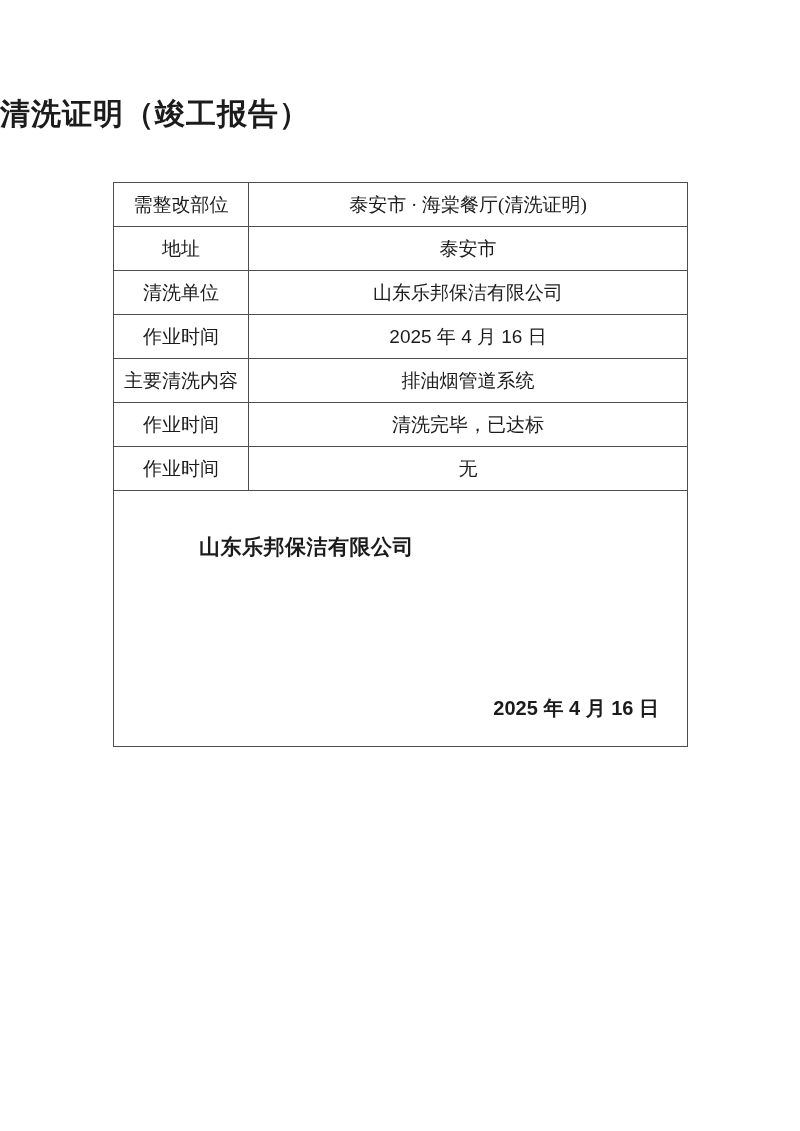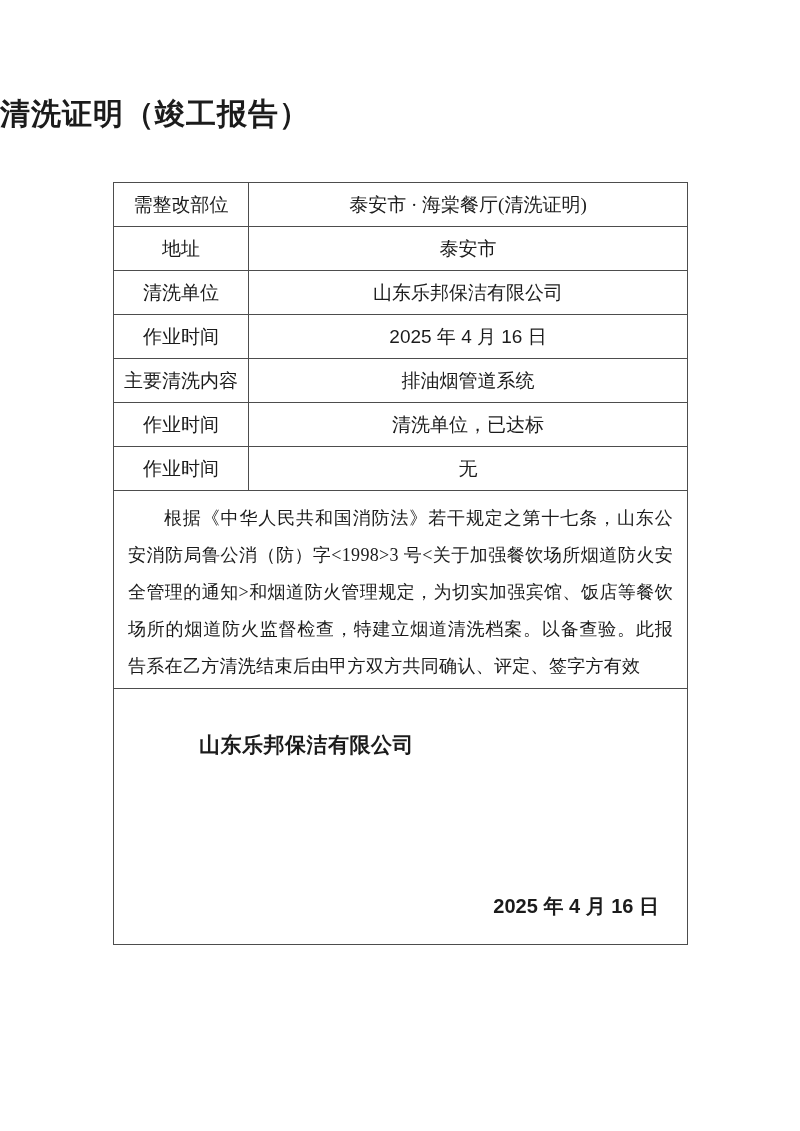--- a/index.html
+++ b/index.html
@@ -109,30 +109,25 @@
     <tr class="data-row">
       <td>作业时间</td>
       <td colspan="3" class="num-cell">2025 年 4 月 16 日</td>
     </tr>
     <tr class="data-row">
       <td>主要清洗内容</td>
       <td colspan="3">排油烟管道系统</td>
     </tr>
     <tr class="data-row">
       <td>作业时间</td>
-      <td colspan="3">清洗单位，已达标</td>
+      <td colspan="3">清洗完毕，已达标</td>
     </tr>
     <tr class="data-row">
       <td>作业时间</td>
       <td colspan="3">无</td>
-    </tr>
-    <tr>
-      <td colspan="4" class="notice-cell">
-        <div class="notice-text">根据《中华人民共和国消防法》若干规定之第十七条，山东公安消防局鲁公消（防）字&lt;1998&gt;3 号&lt;关于加强餐饮场所烟道防火安全管理的通知&gt;和烟道防火管理规定，为切实加强宾馆、饭店等餐饮场所的烟道防火监督检查，特建立烟道清洗档案。以备查验。此报告系在乙方清洗结束后由甲方双方共同确认、评定、签字方有效</div>
-      </td>
     </tr>
     <tr>
       <td colspan="4" class="sig-cell">
         <div class="sig-company">山东乐邦保洁有限公司</div>
         <div class="sig-date">2025 年 4 月 16 日</div>
       </td>
     </tr>
   </tbody>
 </table>
 

